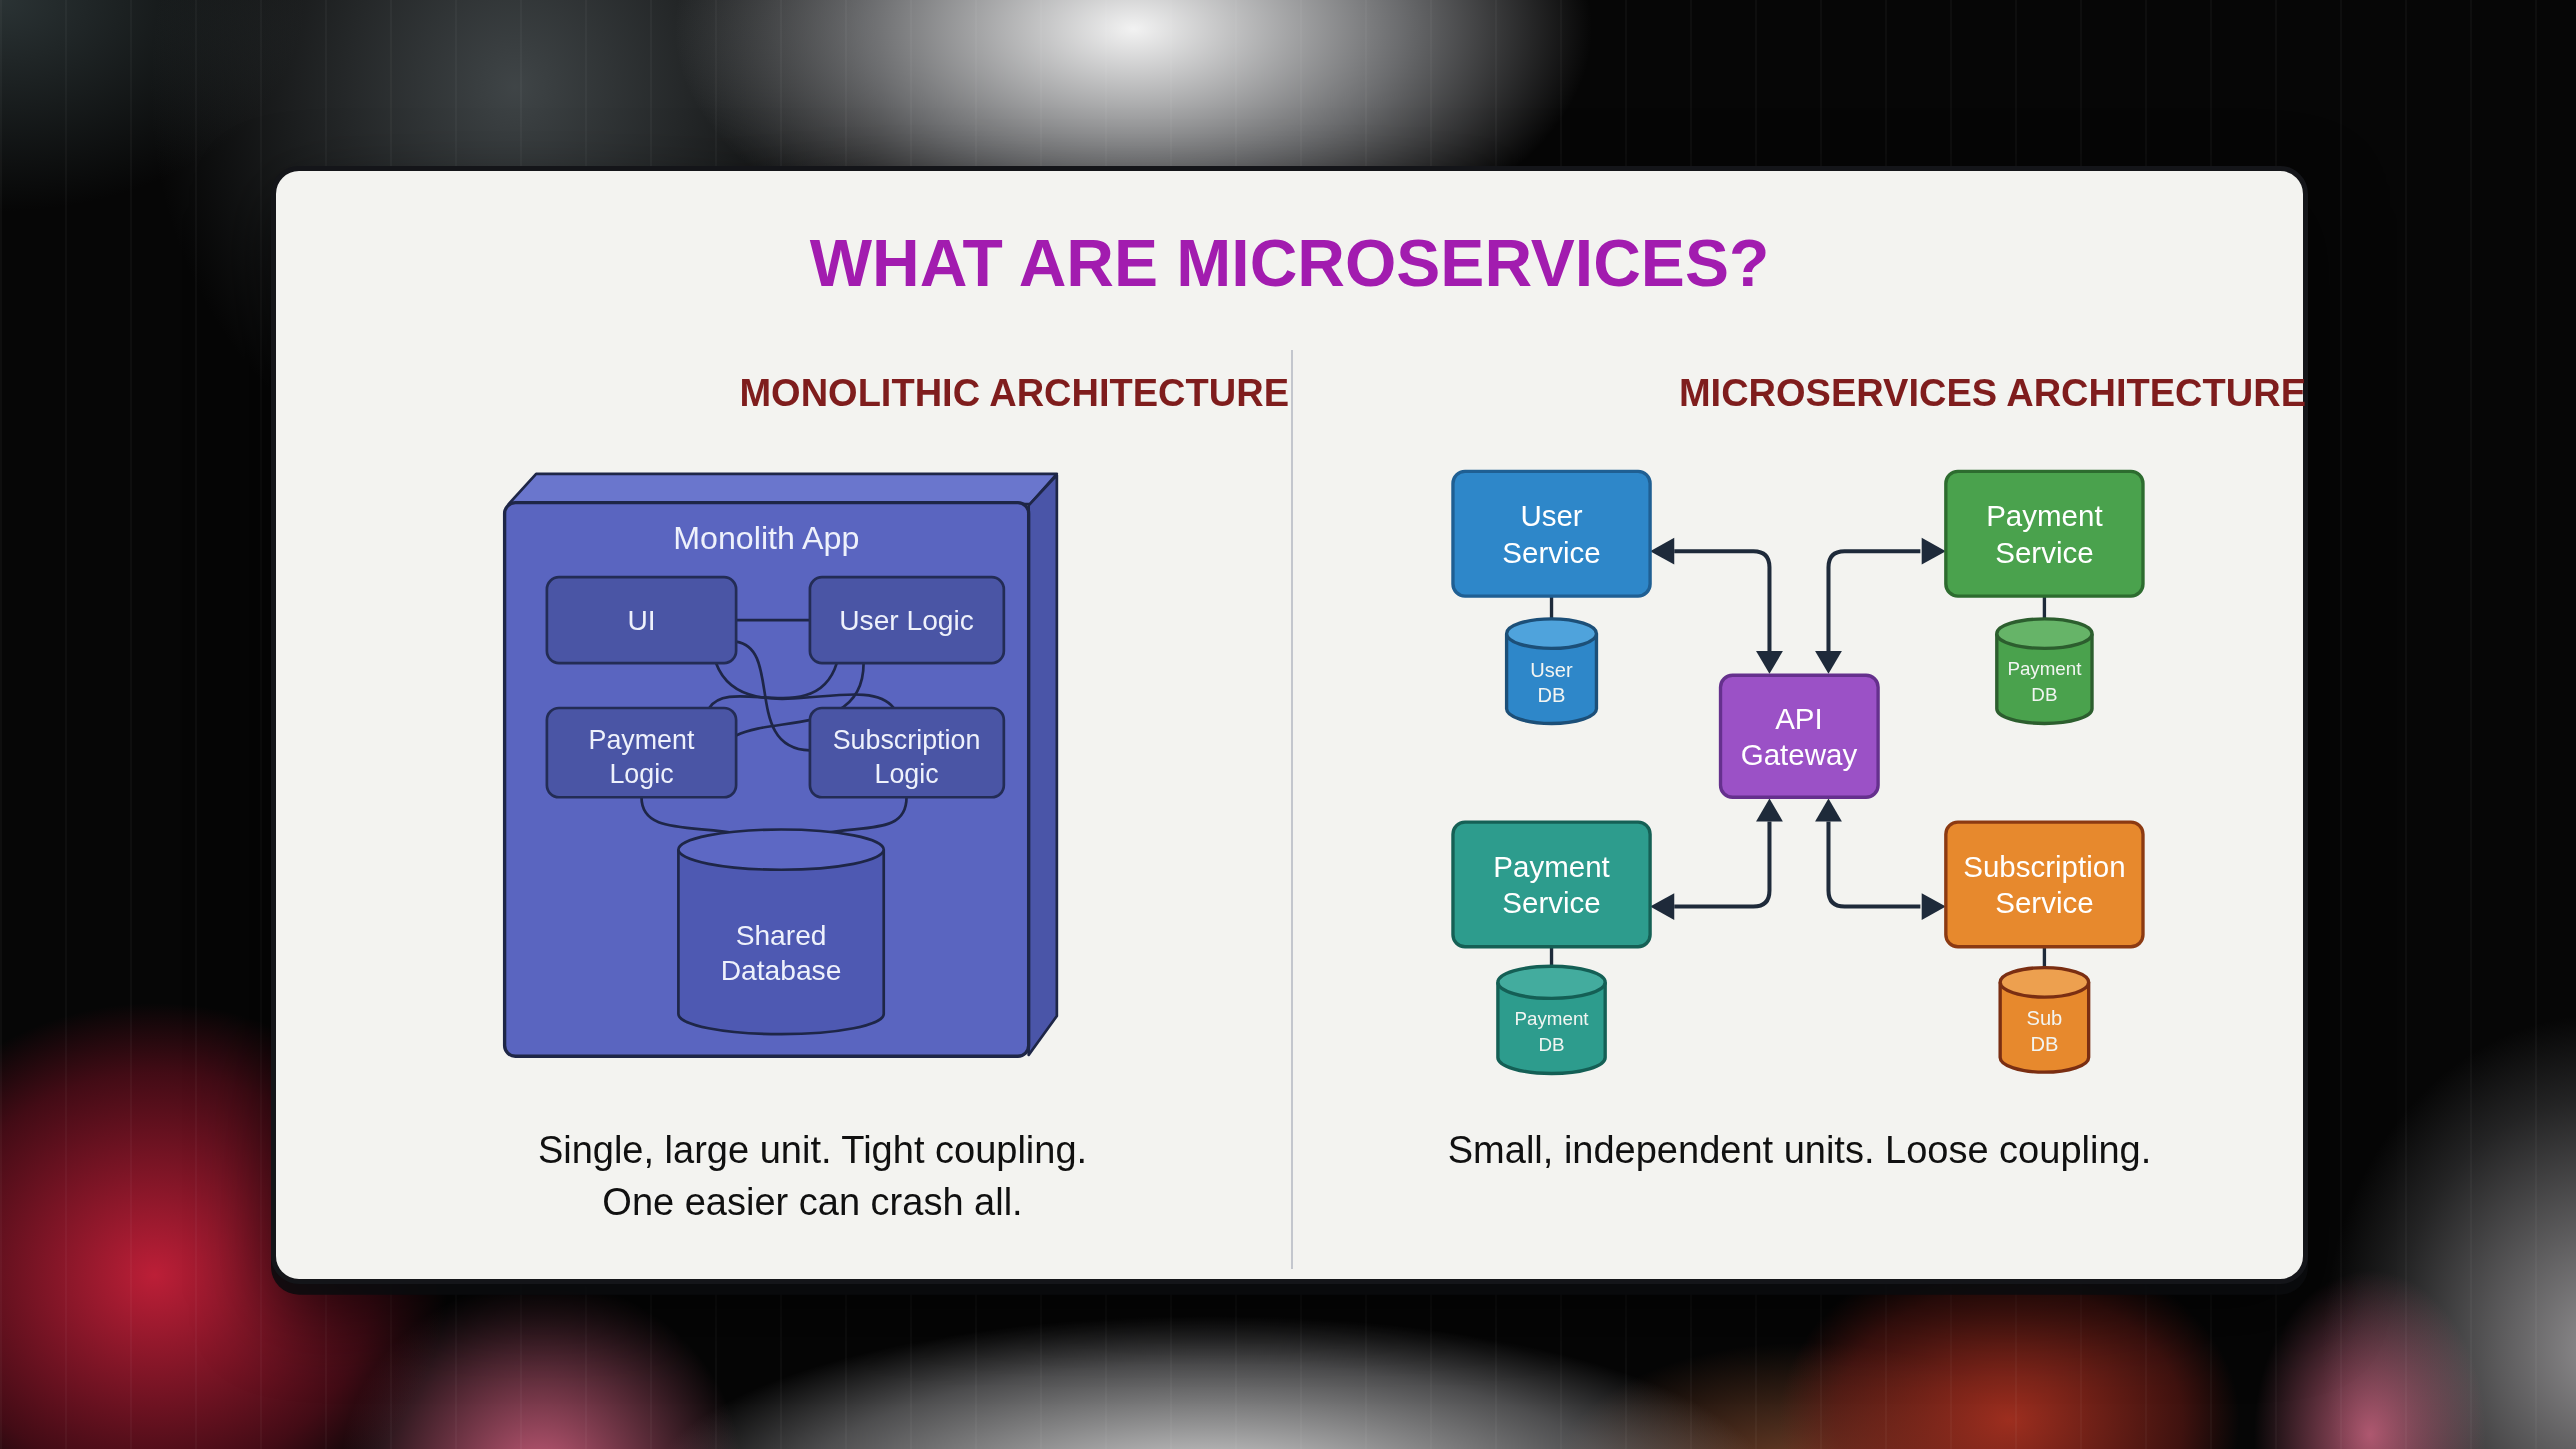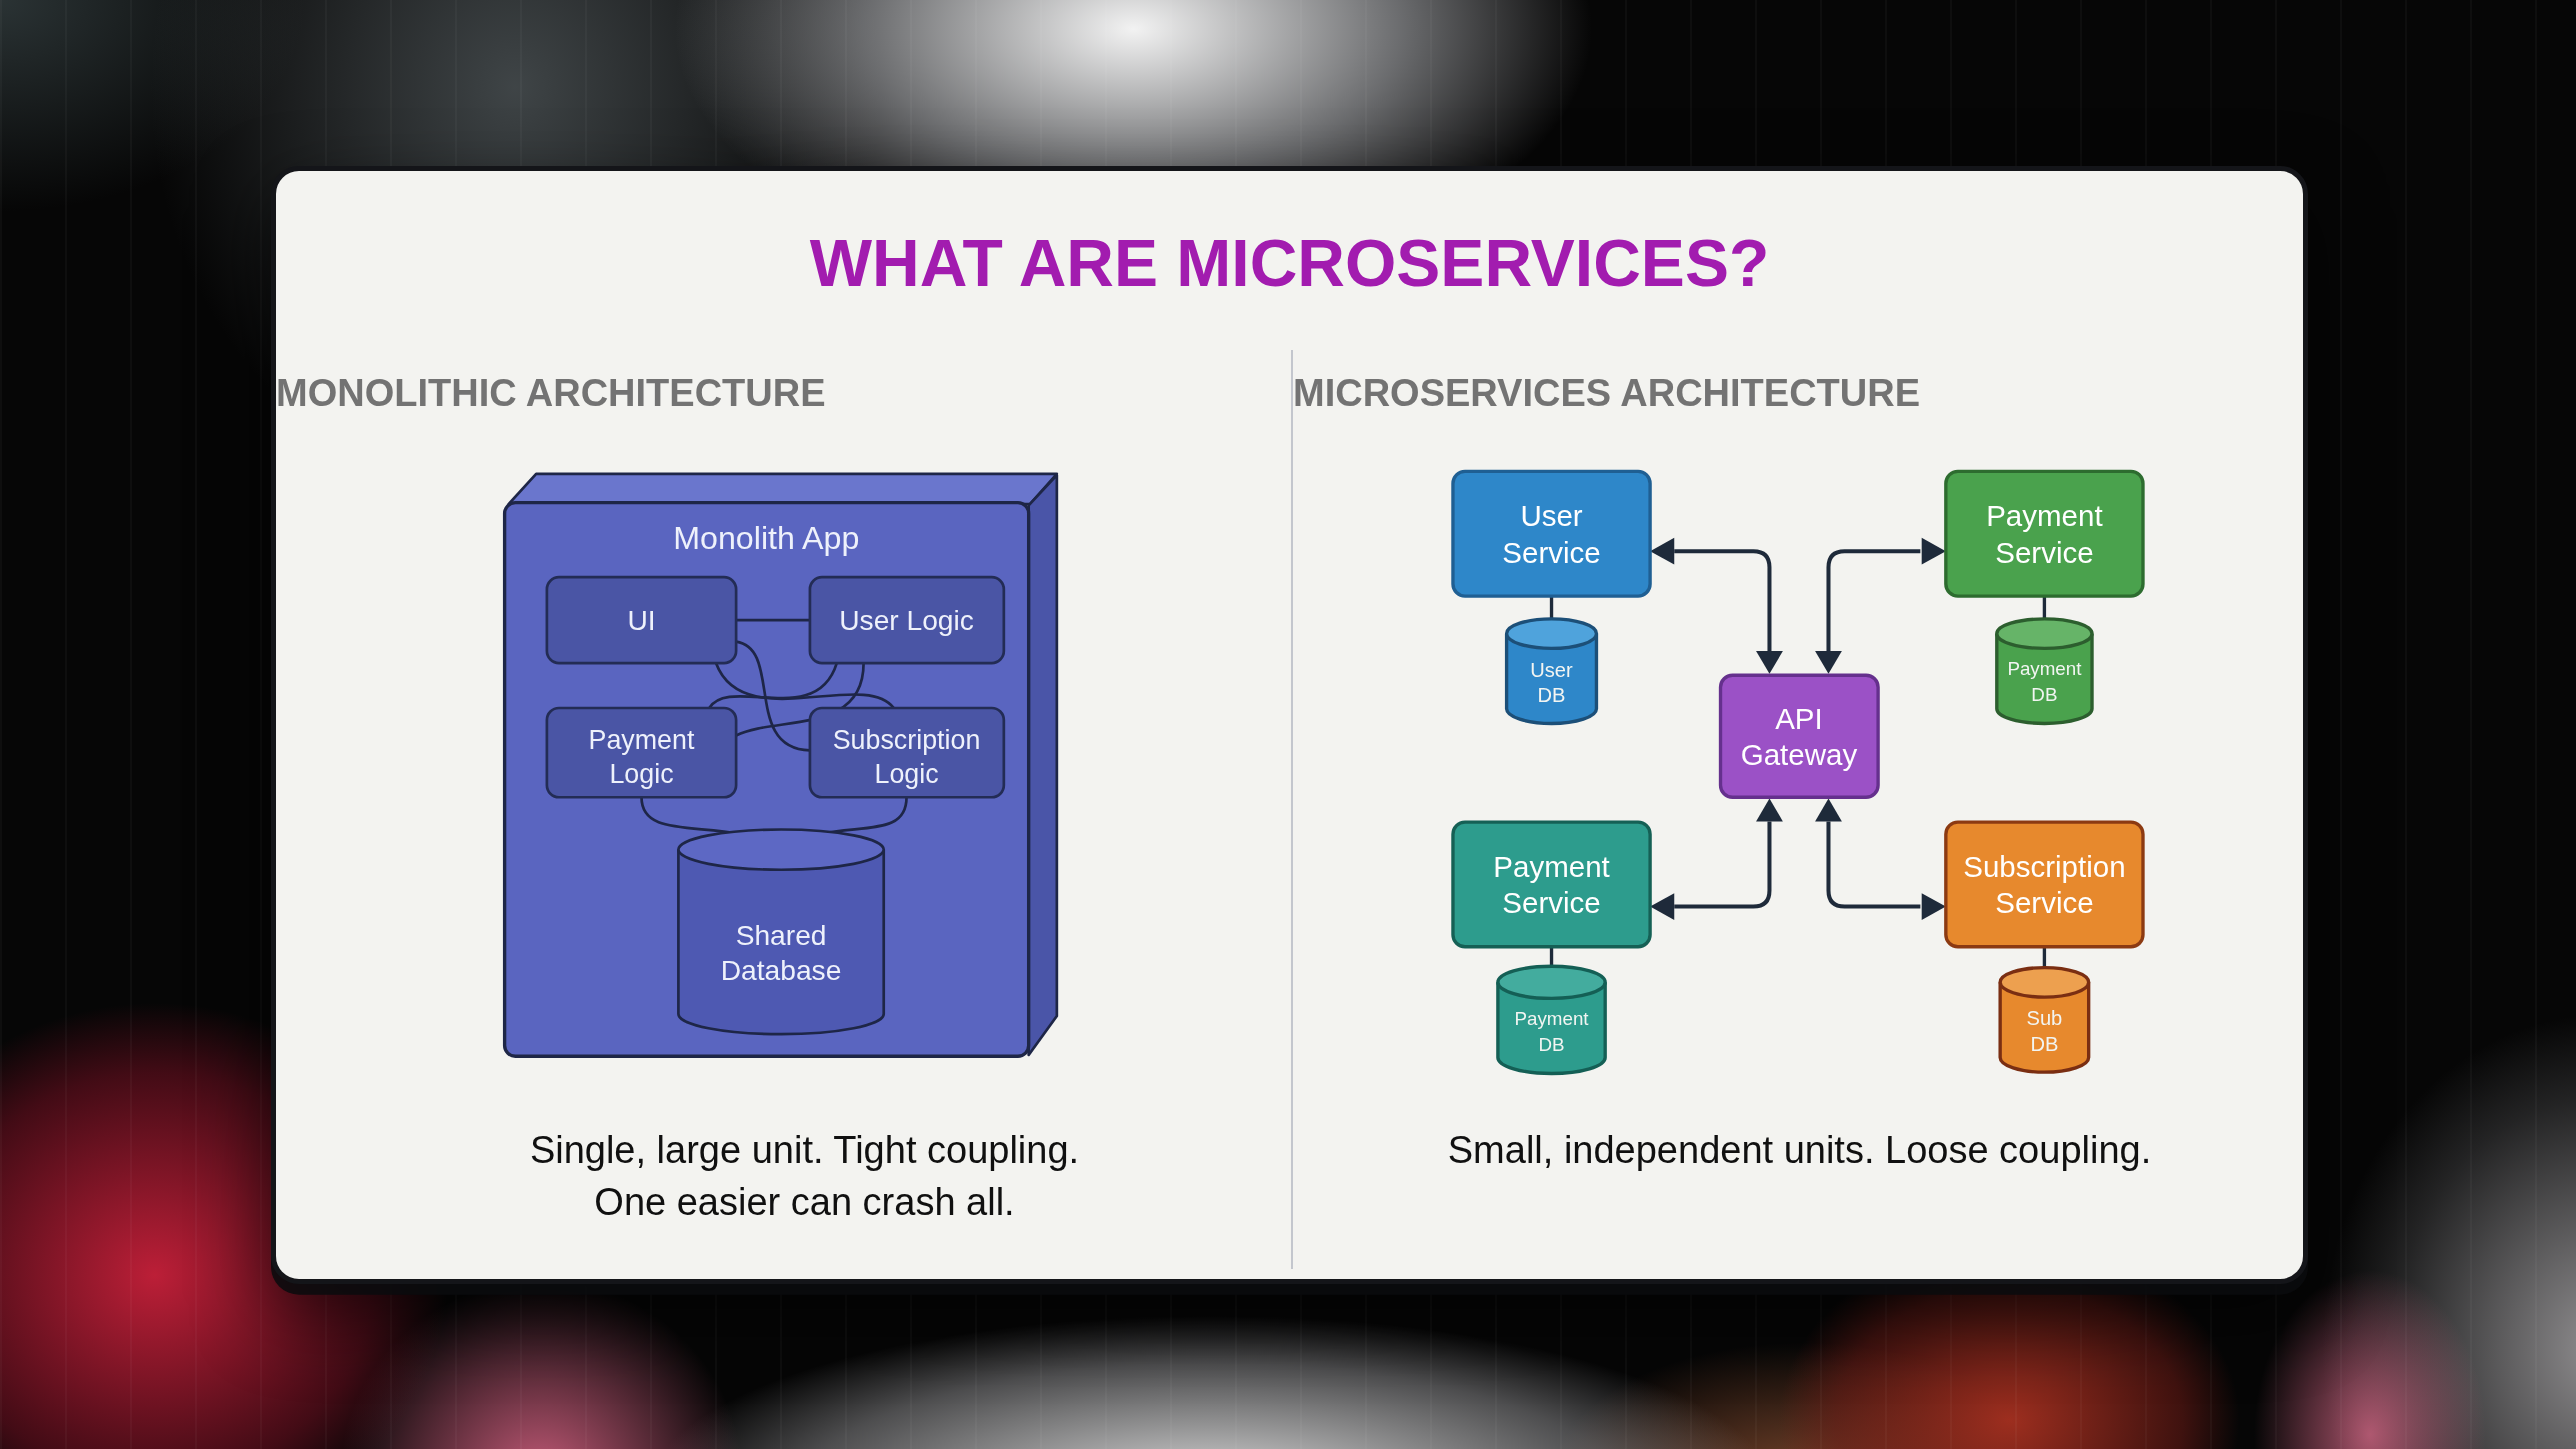--- a/index.html
+++ b/index.html
@@ -23,34 +23,34 @@
     background:repeating-linear-gradient(90deg, rgba(255,255,255,.05) 0 2px, rgba(255,255,255,0) 2px 65px);
     mix-blend-mode:screen;opacity:.55;}
 
   .card{position:absolute;left:271px;top:166px;width:2037px;height:1118px;
     background:#f3f3f0;border:5.4px solid #141519;border-radius:28px;box-sizing:border-box;
     box-shadow:0 10.7px 0 0 rgba(10,11,14,.88), 0 31px 74px rgba(0,0,0,.6);}
 
   .title{position:absolute;left:0;top:54px;width:100%;text-align:center;
     font-size:66px;font-weight:bold;letter-spacing:0;color:#a21caf;}
 
-  .col-head{position:absolute;top:201px;width:1013px;text-align:left;
-    font-size:38px;font-weight:bold;color:#737373;}
+  .col-head{position:absolute;top:201px;width:1013px;text-align:right;
+    font-size:38px;font-weight:bold;color:#7f1d1d;}
   .col-head.left{left:0;}
   .col-head.right{left:1017px;}
 
   .divider{position:absolute;left:1015px;top:179px;width:2px;height:919px;background:#c3c6cd;}
 
   .diagram{position:absolute;}
   .diagram.left{left:185px;top:276px;width:671px;height:671px;}
   .diagram.right{left:1071px;top:276px;width:912px;height:671px;}
 
   .caption{position:absolute;top:953px;width:1013px;text-align:center;
     font-size:38px;color:#101010;line-height:52px;}
-  .caption.left{left:0;padding-left:22px;}
+  .caption.left{left:8px;padding-left:22px;}
   .caption.right{left:1017px;}
 
   svg text{font-family:"Liberation Sans","DejaVu Sans",sans-serif;}
   .svc-label{fill:#ffffff;font-size:44px;}
   .db-label{fill:#f2f5f2;font-size:30px;}
   .db-label.small{font-size:28px;}
   .mono-label{fill:#eef1fb;font-size:42px;}
 </style>
 </head>
 <body>

